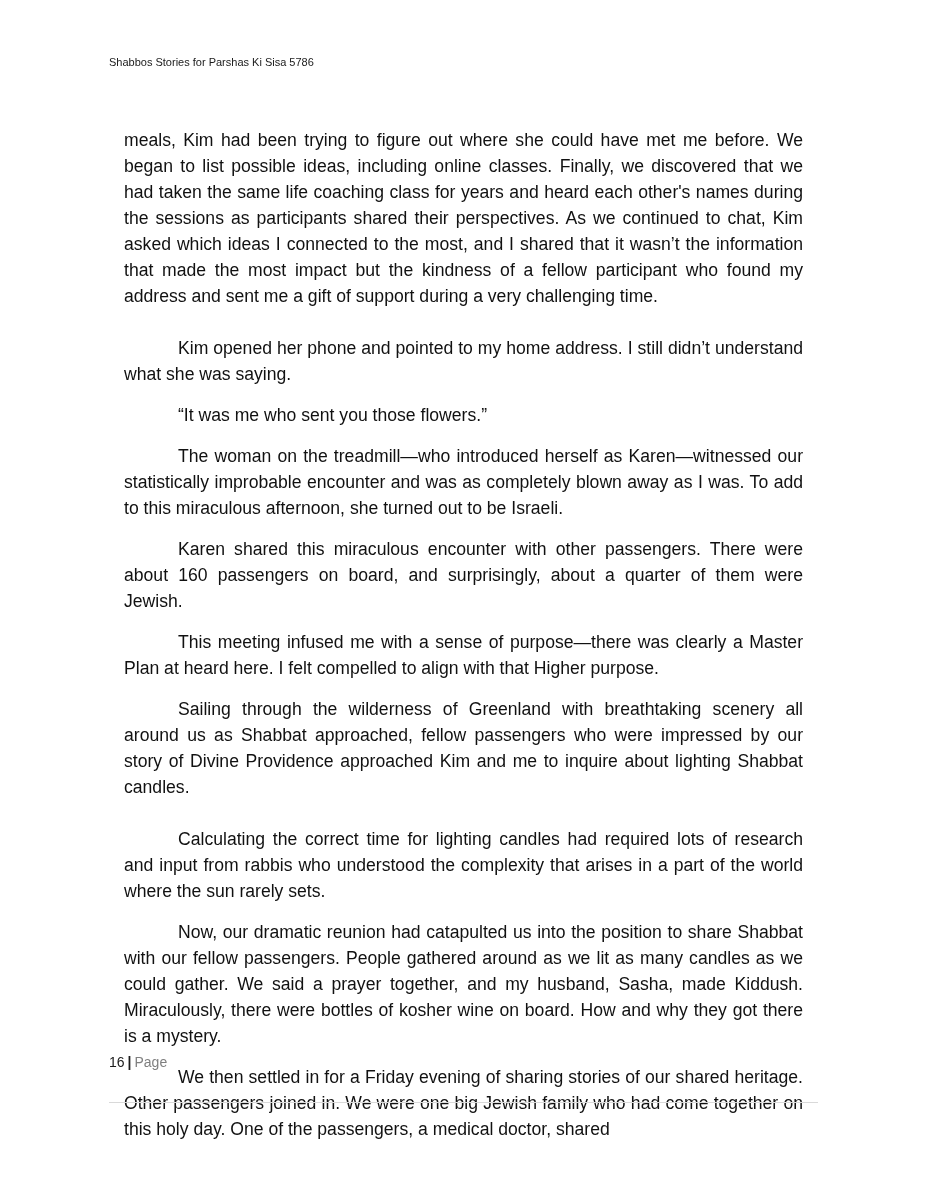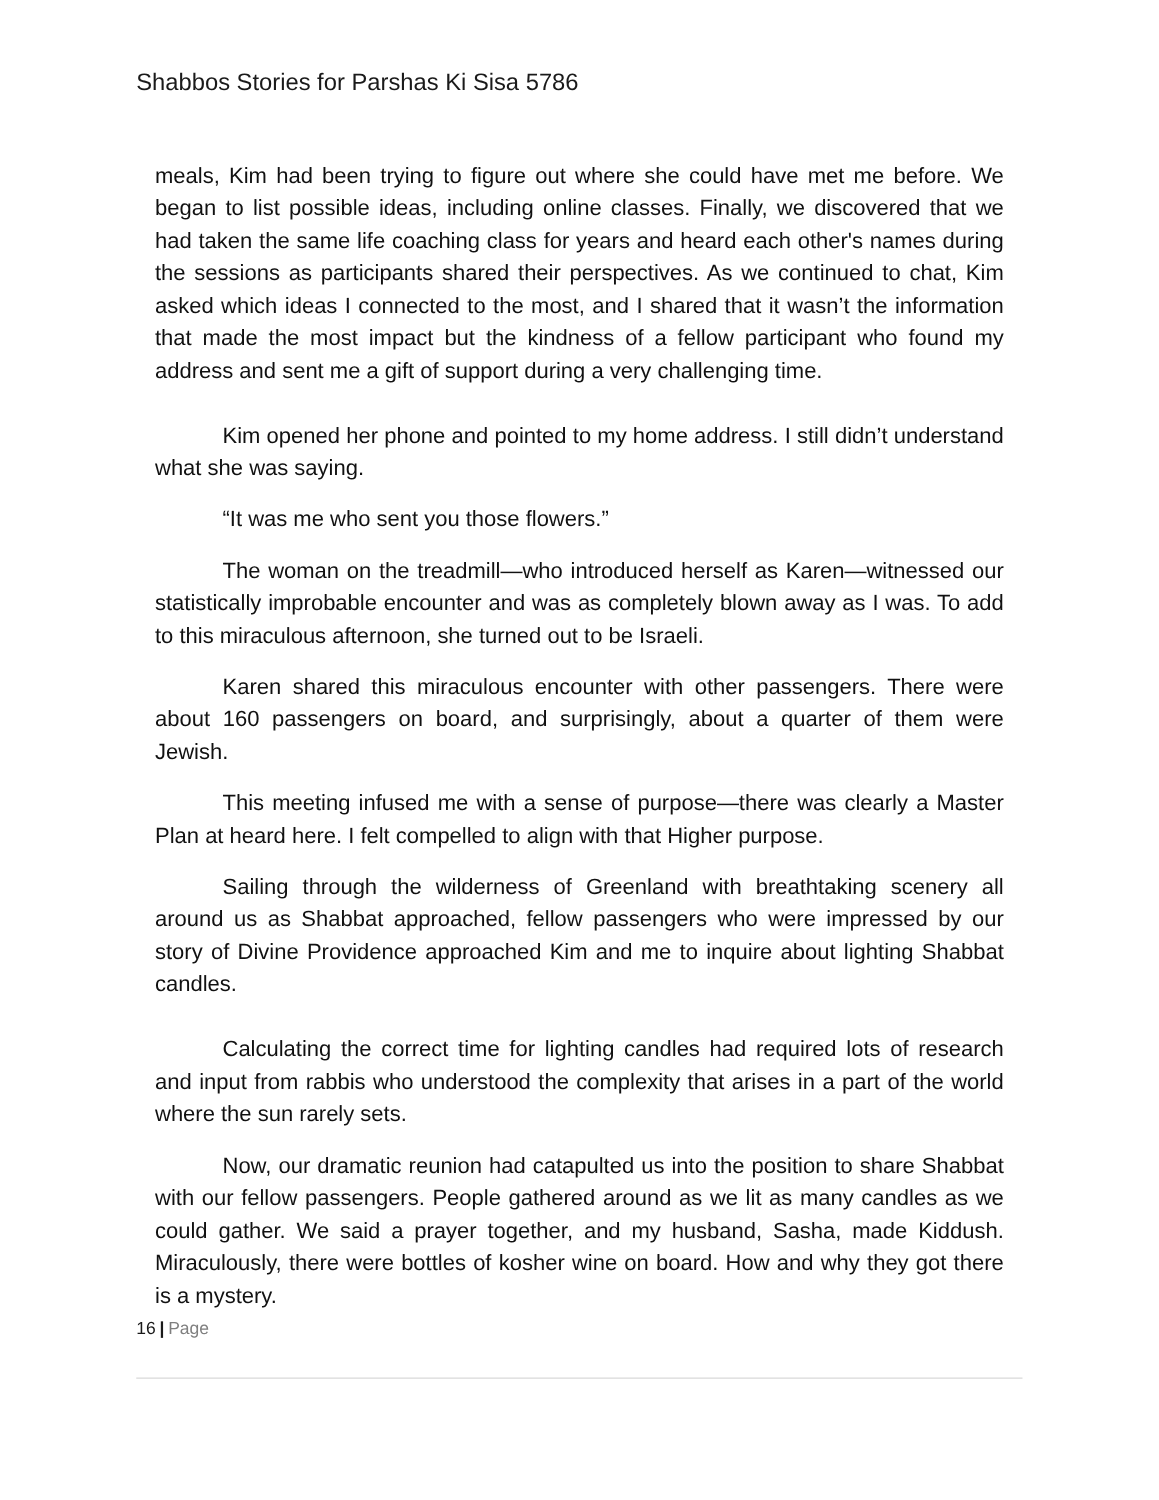--- a/index.html
+++ b/index.html
@@ -12,21 +12,21 @@
       height: 1200px;
       position: relative;
       overflow: hidden;
       font-family: "Liberation Sans", "DejaVu Sans", sans-serif;
       color: #1a1a1a;
     }
     .header {
       position: absolute;
       left: 109px;
       top: 56px;
-      font-size: 19px;
+      font-size: 11px;
       color: #1a1a1a;
       letter-spacing: 0px;
     }
     .body-text {
       position: absolute;
       left: 109px;
       top: 112px;
       width: 709px;
       font-size: 17.6px;
       line-height: 26px;
@@ -76,19 +76,20 @@
 <div class="body-text">
   <p class="para gap-after">meals, Kim had been trying to figure out where she could have met me before. We began to list possible ideas, including online classes. Finally, we discovered that we had taken the same life coaching class for years and heard each other's names during the sessions as participants shared their perspectives. As we continued to chat, Kim asked which ideas I connected to the most, and I shared that it wasn’t the information that made the most impact but the kindness of a fellow participant who found my address and sent me a gift of support during a very challenging time.</p>
   <p class="para indent">Kim opened her phone and pointed to my home address. I still didn’t understand what she was saying.</p>
   <p class="para indent">“It was me who sent you those flowers.”</p>
   <p class="para indent">The woman on the treadmill—who introduced herself as Karen—witnessed our statistically improbable encounter and was as completely blown away as I was. To add to this miraculous afternoon, she turned out to be Israeli.</p>
   <p class="para indent">Karen shared this miraculous encounter with other passengers. There were about 160 passengers on board, and surprisingly, about a quarter of them were Jewish.</p>
   <p class="para indent">This meeting infused me with a sense of purpose—there was clearly a Master Plan at heard here. I felt compelled to align with that Higher purpose.</p>
   <p class="para indent gap-after">Sailing through the wilderness of Greenland with breathtaking scenery all around us as Shabbat approached, fellow passengers who were impressed by our story of Divine Providence approached Kim and me to inquire about lighting Shabbat candles.</p>
   <p class="para indent">Calculating the correct time for lighting candles had required lots of research and input from rabbis who understood the complexity that arises in a part of the world where the sun rarely sets.</p>
   <p class="para indent">Now, our dramatic reunion had catapulted us into the position to share Shabbat with our fellow passengers. People gathered around as we lit as many candles as we could gather. We said a prayer together, and my husband, Sasha, made Kiddush. Miraculously, there were bottles of kosher wine on board. How and why they got there is a mystery.</p>
+  <p class="para indent">We then settled in for a Friday evening of sharing stories of our shared heritage. Other passengers joined in. We were one big Jewish family who had come together on this holy day. One of the passengers, a medical doctor, shared</p>
 </div>
 
 <div class="footer-rule"></div>
 
 <div class="footer">
   <span class="num">16</span><span class="sep">|</span><span class="page-word">Page</span>
 </div>
 
 </body></html>

